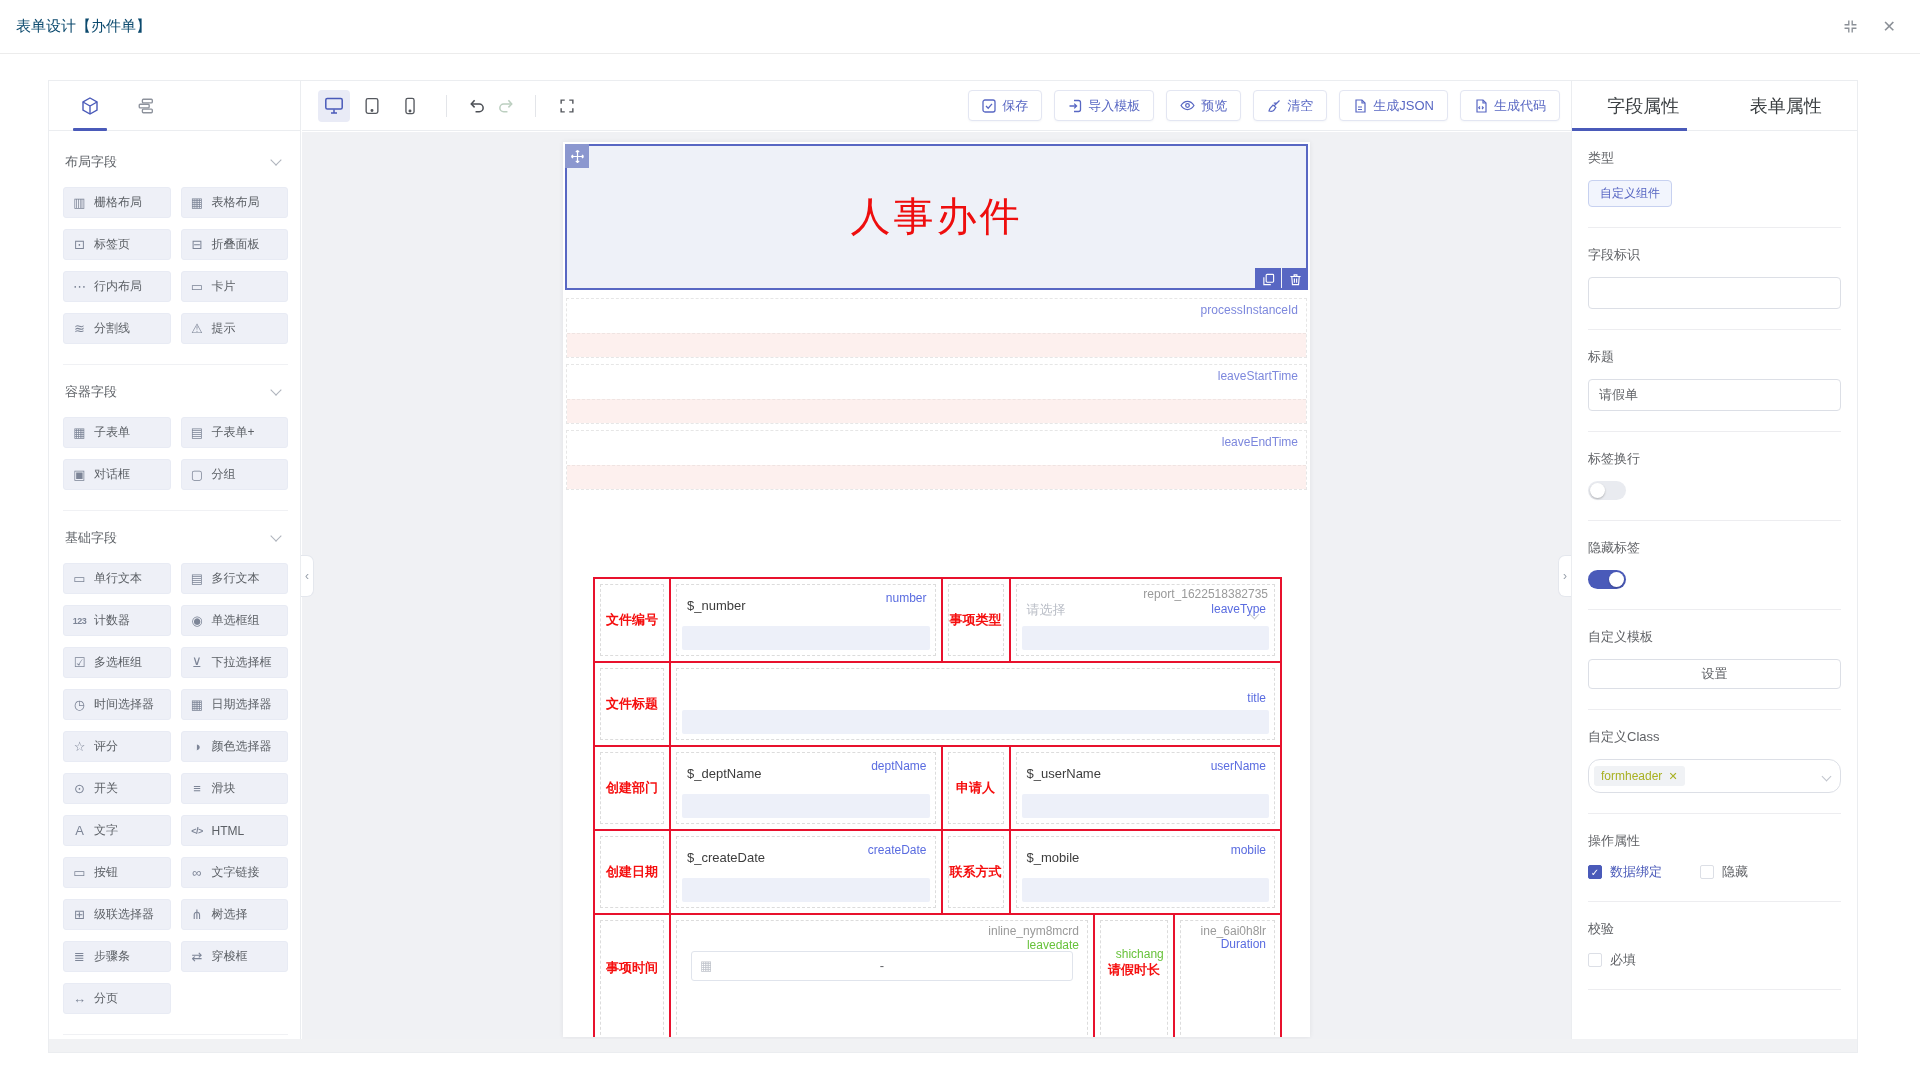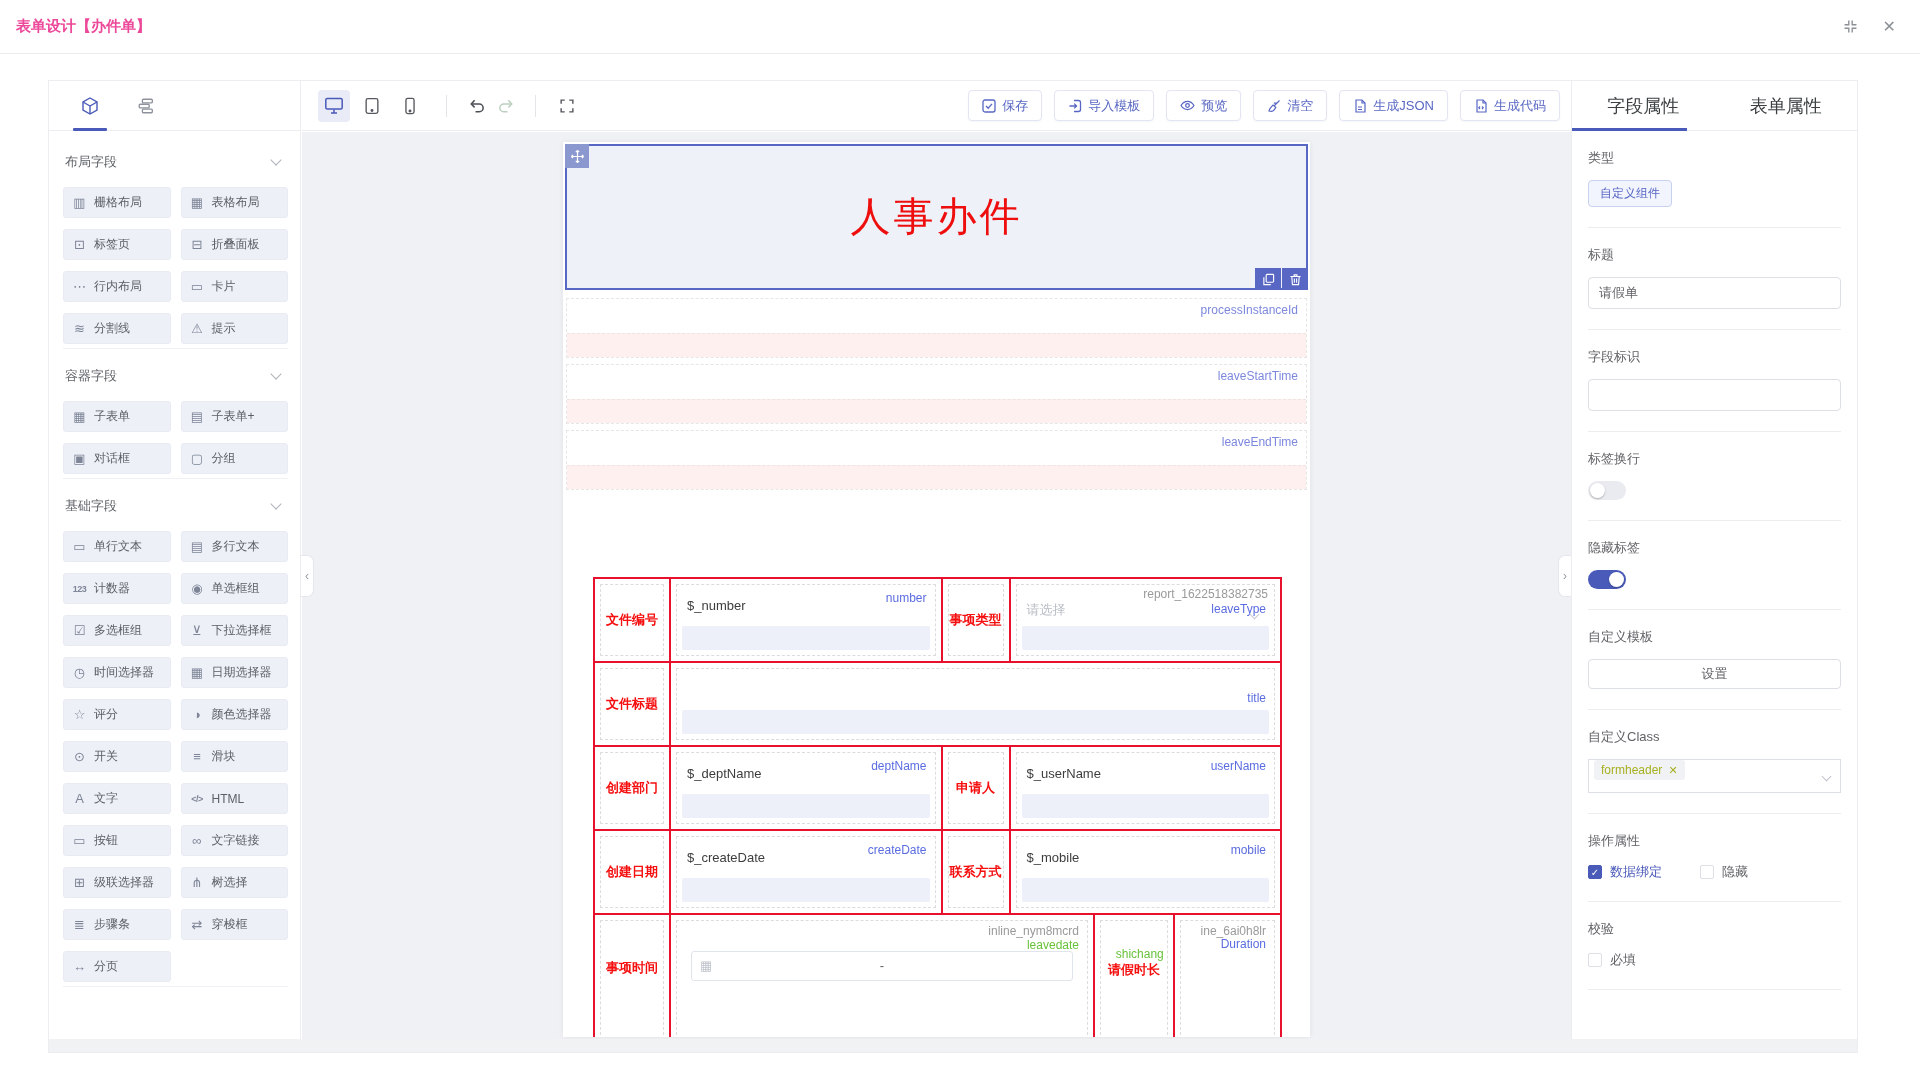--- a/index.html
+++ b/index.html
@@ -1,39 +1,39 @@
 <!DOCTYPE html>
 <html><head>
 <meta charset="utf-8">
 <style>
   * { margin:0; padding:0; box-sizing:border-box; }
   html,body { width:1920px; height:1080px; overflow:hidden; background:#fff;
     font-family:"Liberation Sans","DejaVu Sans",sans-serif; color:#303133; }
 
   
   .titlebar { height:54px; border-bottom:1px solid #ececec; display:flex; align-items:center; padding:0 24px 0 16px; }
-  .titlebar .title { font-size:15px; font-weight:700; color:#ec4899; }
+  .titlebar .title { font-size:15px; font-weight:400; color:#0c4a6e; }
   .win-icons { margin-left:auto; display:flex; gap:24px; color:#8b9097; align-items:center; }
   .win-icons svg { display:block; }
   .close-x { font-size:16px; color:#8b9097; line-height:1; cursor:pointer; }
 
   
   .workspace { position:absolute; left:48px; top:80px; width:1810px; height:973px;
     border:1px solid #ebedf0; background:#fff; }
   .bottom-strip { position:absolute; left:0; right:0; bottom:0; height:13px; background:#f1f2f4; }
 
   
   .palette { position:absolute; left:0; top:0; bottom:13px; width:252px; border-right:1px solid #ebedf0; overflow:hidden; }
   .palette-tabs { height:50px; border-bottom:1px solid #ebedf0; display:flex; align-items:center; gap:34px; padding-left:30px; position:relative; }
   .ptab-icon { width:22px; height:22px; display:grid; place-items:center; cursor:pointer; }
   .ptab-icon.active { color:#4a5ab9; }
   .ptab-icon.inactive { color:#8d929c; }
   .ptab-underline { position:absolute; left:24px; bottom:-1px; width:34px; height:3px; background:#4a5ab9; border-radius:1px; }
   .palette-body { padding:4px 12px 0 14px; height:calc(100% - 50px); overflow:hidden; }
-  .psection { border-bottom:1px solid #f0f1f4; padding-bottom:4px; }
+  .psection { border-bottom:1px solid #f0f1f4; padding-bottom:20px; }
   .psection:last-child { border-bottom:none; }
   .psec-head { display:flex; justify-content:space-between; align-items:center; padding:18px 4px 16px 2px; font-size:13px; color:#5f6368; }
   .chev { width:8px; height:8px; border-right:1.5px solid #aeb3bc; border-bottom:1.5px solid #aeb3bc; transform:rotate(45deg); margin-right:4px; margin-top:-4px; }
   .pgrid { display:grid; grid-template-columns:1fr 1fr; gap:11px 10px; }
   .palette-item { background:#eef0f7; border:1px solid #e8ebf4; border-radius:3px; height:31px;
     display:flex; align-items:center; gap:7px; padding:0 8px; font-size:12px; color:#5c6066; cursor:grab; white-space:nowrap; overflow:hidden; }
   .palette-item .glyph { color:#7d8597; font-size:13px; min-width:15px; text-align:center; flex:none; }
   .glyph.tiny { font-size:9px; font-weight:700; letter-spacing:-.5px; }
 
   
@@ -97,21 +97,21 @@
   .props-body { padding:0 16px; height:calc(100% - 50px); overflow:hidden; font-size:13px; color:#606266; }
   .pgroup { padding:18px 0 20px; border-bottom:1px solid #ededf0; }
   .plabel { margin-bottom:13px; color:#606266; }
   .ptag { display:inline-block; border:1px solid #c7d1f0; background:#f2f5fd; color:#5867c3; font-size:12px; padding:4px 11px; border-radius:4px; }
   .pinput { width:100%; height:32px; border:1px solid #dcdfe6; border-radius:4px; padding:0 10px; font-size:13px; color:#606266; background:#fff; outline:none; font-family:inherit; }
   .toggle { width:38px; height:19px; border-radius:10px; background:#e9ebf0; position:relative; cursor:pointer; }
   .toggle .knob { position:absolute; top:2px; left:2px; width:15px; height:15px; border-radius:50%; background:#fff; box-shadow:0 1px 2px rgba(0,0,0,.25); }
   .toggle.on { background:#4a5ab9; }
   .toggle.on .knob { left:auto; right:2px; }
   .setbtn { width:100%; height:30px; border:1px solid #dcdfe6; border-radius:4px; background:#fff; color:#606266; font-size:13px; cursor:pointer; font-family:inherit; }
-  .pselect { height:34px; border:1px solid #dcdfe6; border-radius:0; display:flex; align-items:flex-start; padding:0 26px 0 5px; position:relative; cursor:pointer; }
+  .pselect { height:34px; border:1px solid #dcdfe6; border-radius:12px; display:flex; align-items:center; padding:0 26px 0 5px; position:relative; cursor:pointer; }
   .ctag { background:#f0f2f5; border-radius:3px; font-size:12px; color:#a8b021; padding:3px 7px; display:inline-flex; align-items:center; gap:6px; }
   .ctag .x { font-size:11px; color:#a8b021; cursor:pointer; }
   .sel-chev { position:absolute; right:10px; top:13px; width:7px; height:7px; border-right:1.4px solid #c0c4cc; border-bottom:1.4px solid #c0c4cc; transform:rotate(45deg); }
   .checkrow { display:flex; align-items:center; gap:38px; }
   .check { display:flex; align-items:center; gap:8px; cursor:pointer; }
   .cbox { width:14px; height:14px; border:1px solid #dcdfe6; border-radius:2px; background:#fff; display:grid; place-items:center; font-size:10px; color:#fff; }
   .cbox.checked { background:#4a5ab9; border-color:#4a5ab9; }
   .check.blue span.cklbl { color:#4a5ab9; }
 
   
@@ -582,27 +582,27 @@
       <span class="prtab">表单属性</span>
     </div>
     <div class="props-body">
 
       <div class="pgroup">
         <div class="plabel">类型</div>
         <span class="ptag">自定义组件</span>
       </div>
 
       <div class="pgroup">
+        <div class="plabel">字段标识</div>
+        <input class="pinput" value="" style="">
+      </div>
+
+      <div class="pgroup">
         <div class="plabel">标题</div>
         <input class="pinput" value="请假单" style="">
-      </div>
-
-      <div class="pgroup">
-        <div class="plabel">字段标识</div>
-        <input class="pinput" value="" style="">
       </div>
 
       <div class="pgroup">
         <div class="plabel">标签换行</div>
         <div class="toggle">
             <span class="knob"></span>
           </div>
       </div>
 
       <div class="pgroup">

